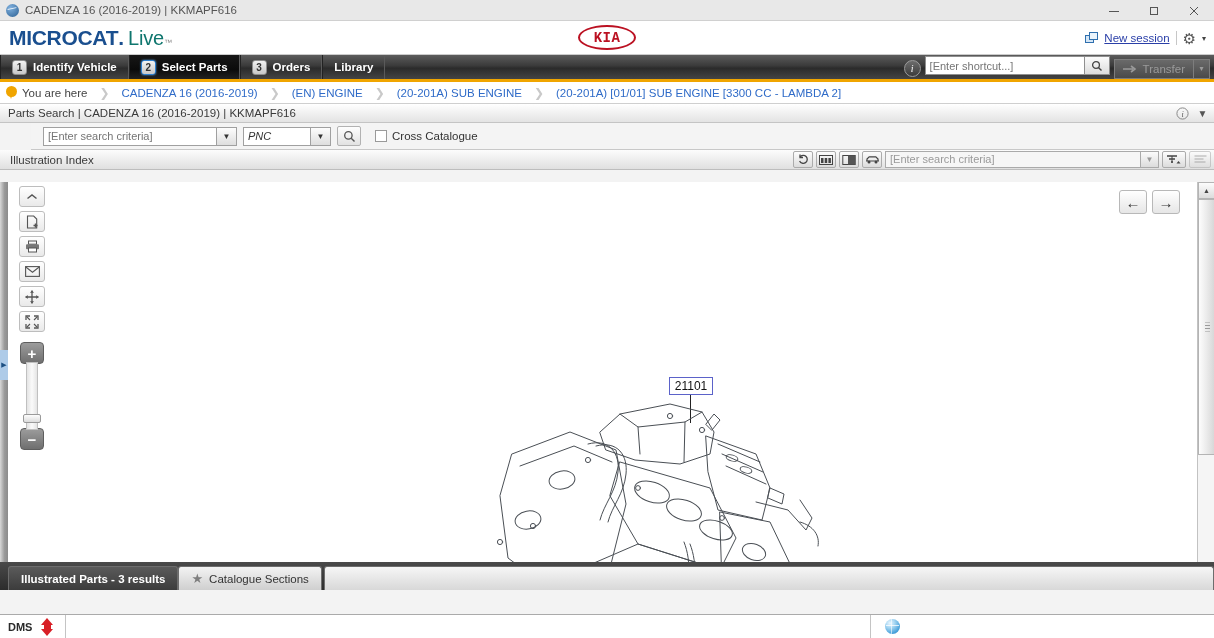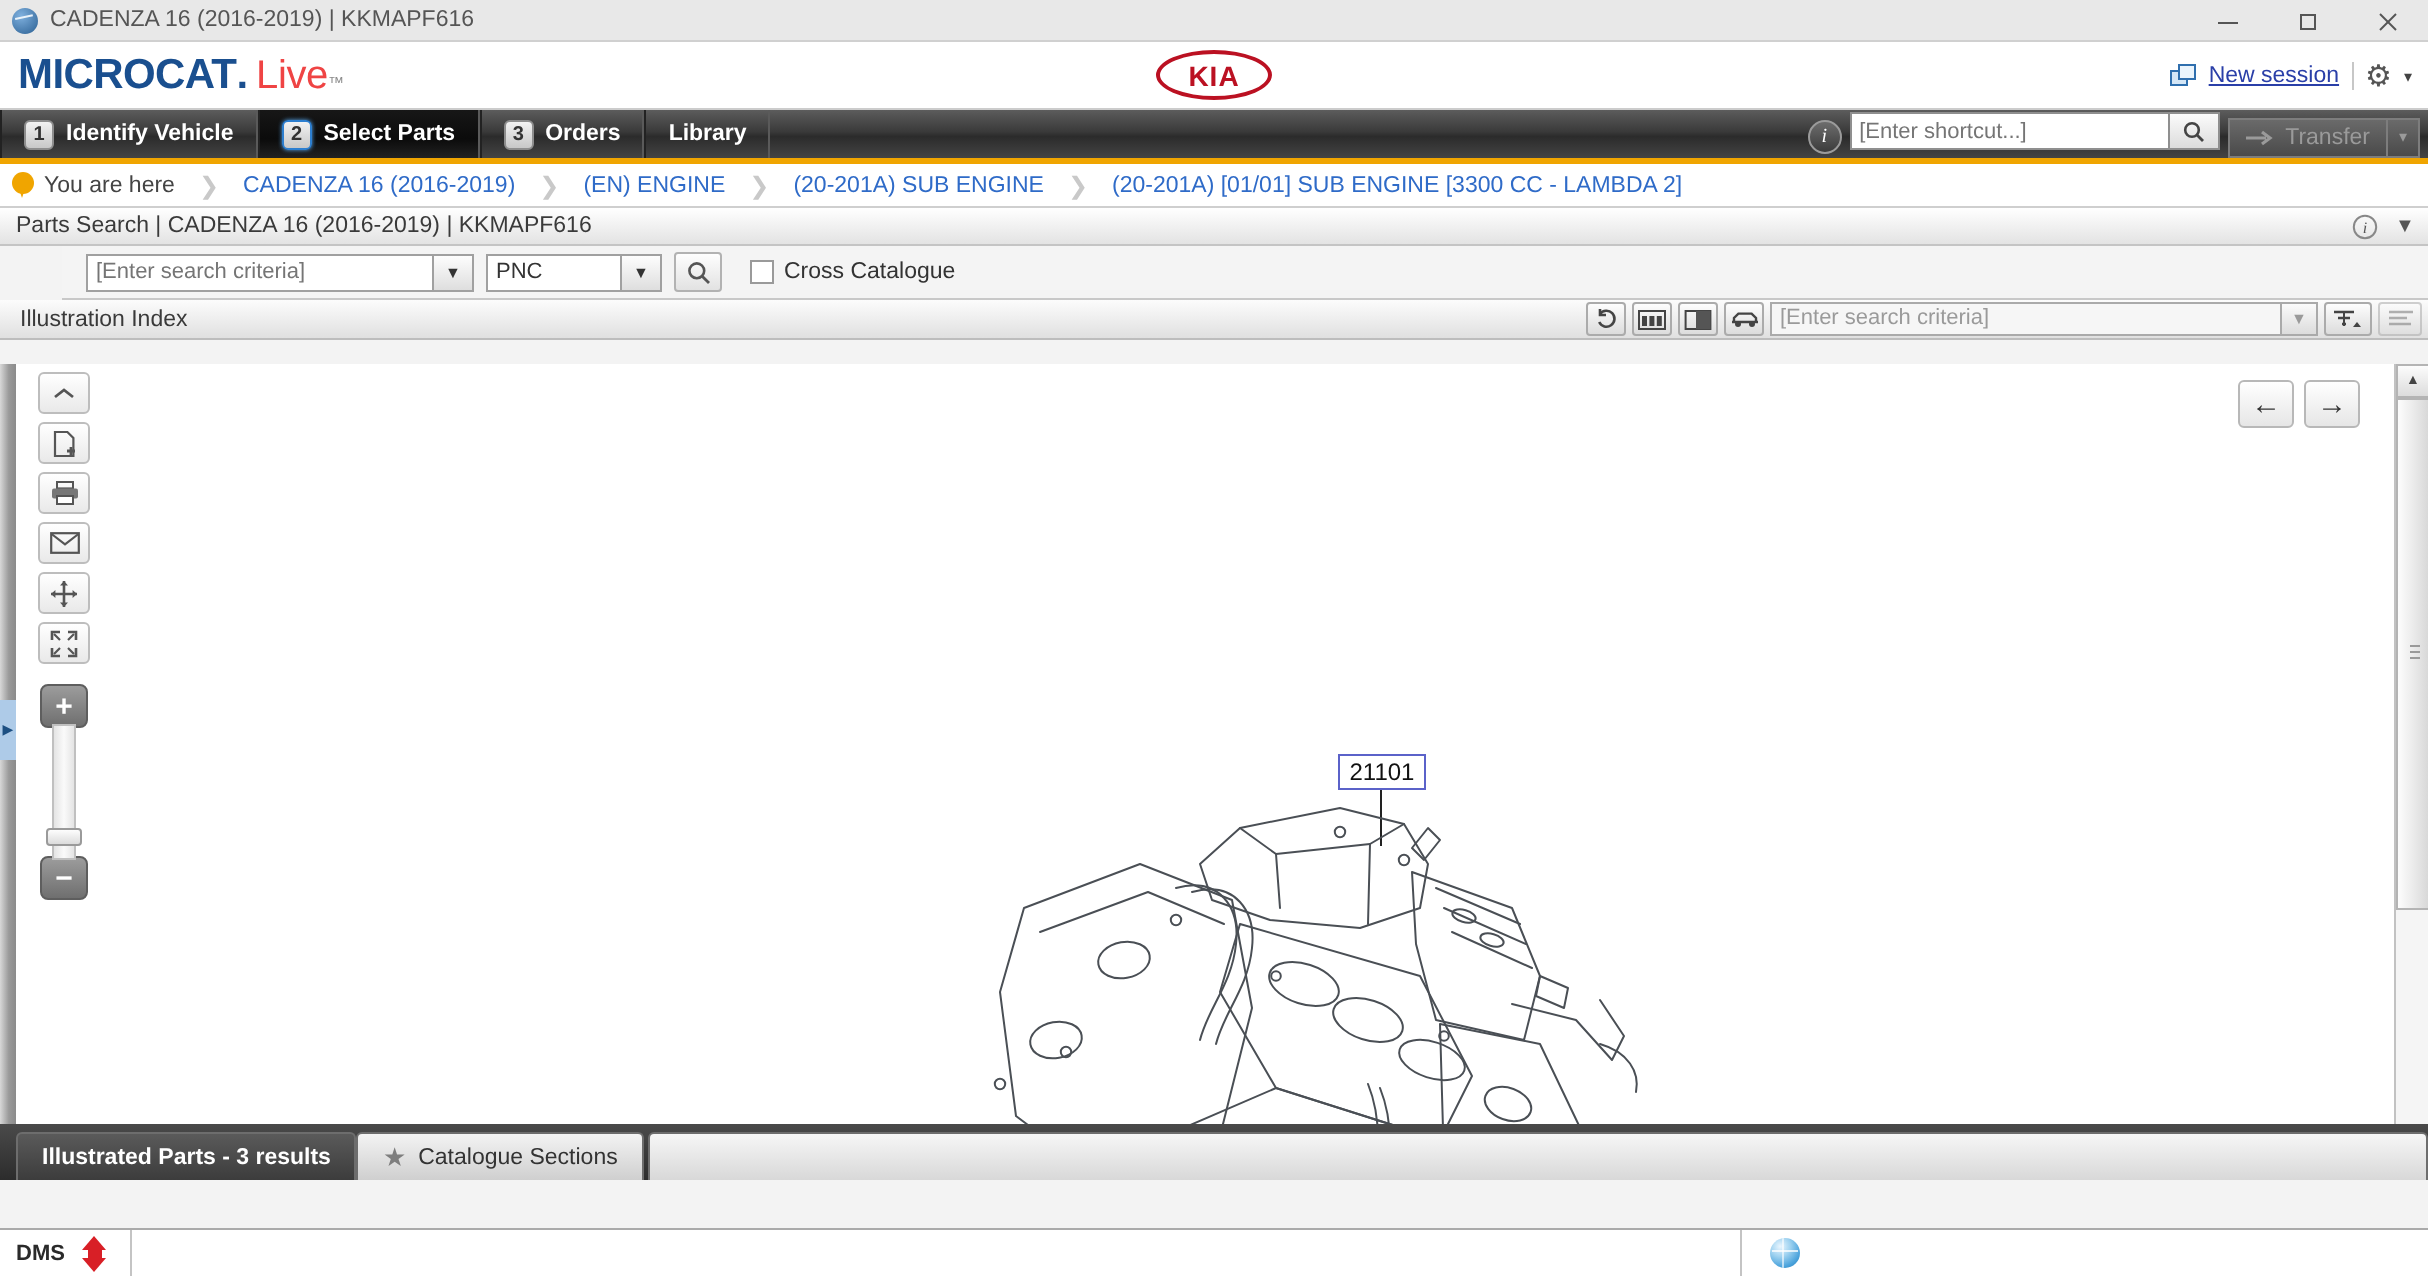--- a/index.html
+++ b/index.html
@@ -34,29 +34,29 @@
   .win-btn svg { display:block; }
 
   
   .brandbar {
     height:34px; background:#ffffff; border-bottom:1px solid #ccc;
     display:flex; align-items:center; position:relative;
   }
   .logo { margin-left:9px; display:flex; align-items:baseline; }
   .logo .m1 { font-size:21px; font-weight:bold; color:#1a4f8f; letter-spacing:-0.3px; }
   .logo .dot { font-size:21px; font-weight:bold; color:#1a4f8f; }
-  .logo .m2 { font-size:20px; color:#ef4444; margin-left:4px; letter-spacing:-0.2px;}
+  .logo .m2 { font-size:20px; color:#0f766e; margin-left:4px; letter-spacing:-0.2px;}
   .logo .tm { font-size:8px; color:#8a8a8a; }
   .kia-logo { position:absolute; left:50%; transform:translateX(-50%); top:4px; }
   .kia-oval {
     width:58px; height:25px; border:2.4px solid #bb1122; border-radius:50%;
     display:flex; align-items:center; justify-content:center;
   }
   .kia-oval span { color:#bb1122; font-weight:bold; font-size:14px; letter-spacing:0.5px;
-    font-family:Liberation Sans, sans-serif; }
+    font-family:Liberation Mono, monospace; }
   .brand-right { position:absolute; right:8px; top:0; height:34px; display:flex; align-items:center; gap:6px;}
   .newsession { display:flex; align-items:center; gap:5px; }
   .newsession a { color:#2a3fa8; text-decoration:underline; font-size:11.5px; }
   .ns-icon { width:14px; height:13px; position:relative; }
   .ns-icon i { position:absolute; border:1.4px solid #2f6fae; background:#d4e6f6; display:block;}
   .ns-icon i:nth-child(1){ left:0; top:3px; width:9px; height:8px;}
   .ns-icon i:nth-child(2){ left:4px; top:0; width:9px; height:8px; background:#eaf4fc;}
   .sep-v { width:1px; height:14px; background:#c7c7c7; }
   .gear { font-size:15px; color:#555; line-height:1; }
   .caret-sm { font-size:8px; color:#444; }
@@ -154,21 +154,21 @@
     border:1px solid #a0a0a0; background:#fff; height:19px; font-size:11px;
     color:#8d8d8d; padding:0 4px; outline:none; font-family:"Liberation Sans",sans-serif;
   }
   .combo .cbtn {
     width:20px; height:19px; border:1px solid #a0a0a0; border-left:none;
     background:linear-gradient(to bottom,#fdfdfd,#dedede);
     display:flex; align-items:center; justify-content:center; font-size:8px; color:#333;
   }
   .pncbox {
     width:68px; height:19px; border:1px solid #a0a0a0; background:#fff;
-    font-size:11px; color:#333; line-height:17px; padding:0 4px;
+    font-size:11px; color:#333; line-height:17px; padding:0 4px;font-style:italic;
   }
   .iconbtn {
     width:24px; height:20px; border:1px solid #b2b2b2; border-radius:2px;
     background:linear-gradient(to bottom,#fefefe,#e2e2e2);
     display:flex; align-items:center; justify-content:center;
   }
   .chkwrap { display:flex; align-items:center; gap:5px; margin-left:8px; }
   .chk { width:12px; height:12px; border:1px solid #9a9a9a; background:#fff; }
   .chklbl { font-size:11.5px; color:#333; }
 

